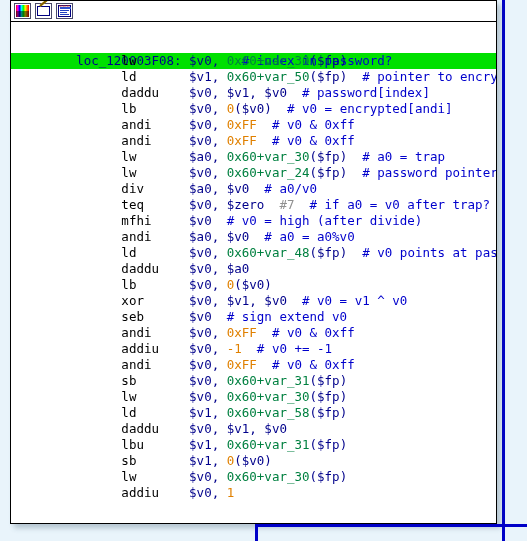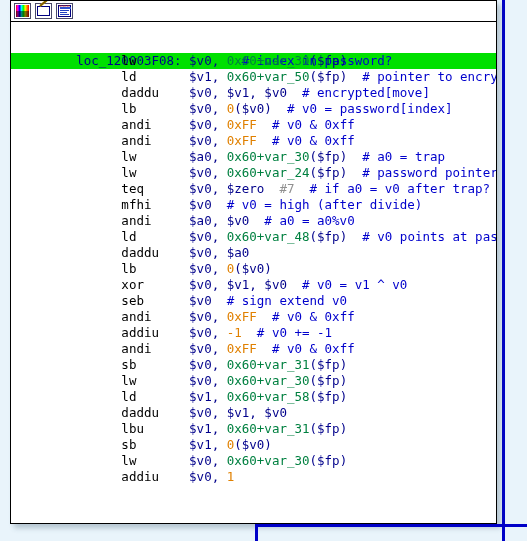--- a/index.html
+++ b/index.html
@@ -218,26 +218,27 @@
     <div id="code-area">
       <div id="code-pad-top"></div>
 
       <div class="code-line">
         <span class="t-label">loc_120003F08:</span><span class="t-plain">        </span><span class="t-cmt"># index in password?</span>
       </div>
 
       <div id="code-lines">
           <div class="code-line hl"><span class="t-plain">              </span><span class="t-instr">lw       </span><span class="t-reg">$v0,</span><span class="t-plain"> </span><span class="t-var">0x60+var_30</span><span class="t-punct">($fp)</span></div>
           <div class="code-line"><span class="t-plain">              </span><span class="t-instr">ld       </span><span class="t-reg">$v1,</span><span class="t-plain"> </span><span class="t-var">0x60+var_50</span><span class="t-punct">($fp)</span><span class="t-cmt">  # pointer to encrypted</span></div>
-          <div class="code-line"><span class="t-plain">              </span><span class="t-instr">daddu    </span><span class="t-reg">$v0, $v1, $v0</span><span class="t-cmt">  # encrypted[move]</span></div>
-          <div class="code-line"><span class="t-plain">              </span><span class="t-instr">lb       </span><span class="t-reg">$v0,</span><span class="t-plain"> </span><span class="t-num">0</span><span class="t-punct">($v0)</span><span class="t-cmt">  # v0 = password[index]</span></div>
+          <div class="code-line"><span class="t-plain">              </span><span class="t-instr">daddu    </span><span class="t-reg">$v0, $v1, $v0</span><span class="t-cmt">  # password[index]</span></div>
+          <div class="code-line"><span class="t-plain">              </span><span class="t-instr">lb       </span><span class="t-reg">$v0,</span><span class="t-plain"> </span><span class="t-num">0</span><span class="t-punct">($v0)</span><span class="t-cmt">  # v0 = encrypted[andi]</span></div>
           <div class="code-line"><span class="t-plain">              </span><span class="t-instr">andi     </span><span class="t-reg">$v0,</span><span class="t-plain"> </span><span class="t-num">0xFF</span><span class="t-cmt">  # v0 &amp; 0xff</span></div>
           <div class="code-line"><span class="t-plain">              </span><span class="t-instr">andi     </span><span class="t-reg">$v0,</span><span class="t-plain"> </span><span class="t-num">0xFF</span><span class="t-cmt">  # v0 &amp; 0xff</span></div>
           <div class="code-line"><span class="t-plain">              </span><span class="t-instr">lw       </span><span class="t-reg">$a0,</span><span class="t-plain"> </span><span class="t-var">0x60+var_30</span><span class="t-punct">($fp)</span><span class="t-cmt">  # a0 = trap</span></div>
           <div class="code-line"><span class="t-plain">              </span><span class="t-instr">lw       </span><span class="t-reg">$v0,</span><span class="t-plain"> </span><span class="t-var">0x60+var_24</span><span class="t-punct">($fp)</span><span class="t-cmt">  # password pointer</span></div>
+          <div class="code-line"><span class="t-plain">              </span><span class="t-instr">div      </span><span class="t-reg">$a0, $v0</span><span class="t-cmt">  # a0/v0</span></div>
           <div class="code-line"><span class="t-plain">              </span><span class="t-instr">teq      </span><span class="t-reg">$v0, $zero</span><span class="t-trap">  #7</span><span class="t-cmt">  # if a0 = v0 after trap?</span></div>
           <div class="code-line"><span class="t-plain">              </span><span class="t-instr">mfhi     </span><span class="t-reg">$v0</span><span class="t-cmt">  # v0 = high (after divide)</span></div>
           <div class="code-line"><span class="t-plain">              </span><span class="t-instr">andi     </span><span class="t-reg">$a0, $v0</span><span class="t-cmt">  # a0 = a0%v0</span></div>
           <div class="code-line"><span class="t-plain">              </span><span class="t-instr">ld       </span><span class="t-reg">$v0,</span><span class="t-plain"> </span><span class="t-var">0x60+var_48</span><span class="t-punct">($fp)</span><span class="t-cmt">  # v0 points at password?</span></div>
           <div class="code-line"><span class="t-plain">              </span><span class="t-instr">daddu    </span><span class="t-reg">$v0, $a0</span></div>
           <div class="code-line"><span class="t-plain">              </span><span class="t-instr">lb       </span><span class="t-reg">$v0,</span><span class="t-plain"> </span><span class="t-num">0</span><span class="t-punct">($v0)</span></div>
           <div class="code-line"><span class="t-plain">              </span><span class="t-instr">xor      </span><span class="t-reg">$v0, $v1, $v0</span><span class="t-cmt">  # v0 = v1 ^ v0</span></div>
           <div class="code-line"><span class="t-plain">              </span><span class="t-instr">seb      </span><span class="t-reg">$v0</span><span class="t-cmt">  # sign extend v0</span></div>
           <div class="code-line"><span class="t-plain">              </span><span class="t-instr">andi     </span><span class="t-reg">$v0,</span><span class="t-plain"> </span><span class="t-num">0xFF</span><span class="t-cmt">  # v0 &amp; 0xff</span></div>
           <div class="code-line"><span class="t-plain">              </span><span class="t-instr">addiu    </span><span class="t-reg">$v0,</span><span class="t-plain"> </span><span class="t-num">-1</span><span class="t-cmt">  # v0 += -1</span></div>

